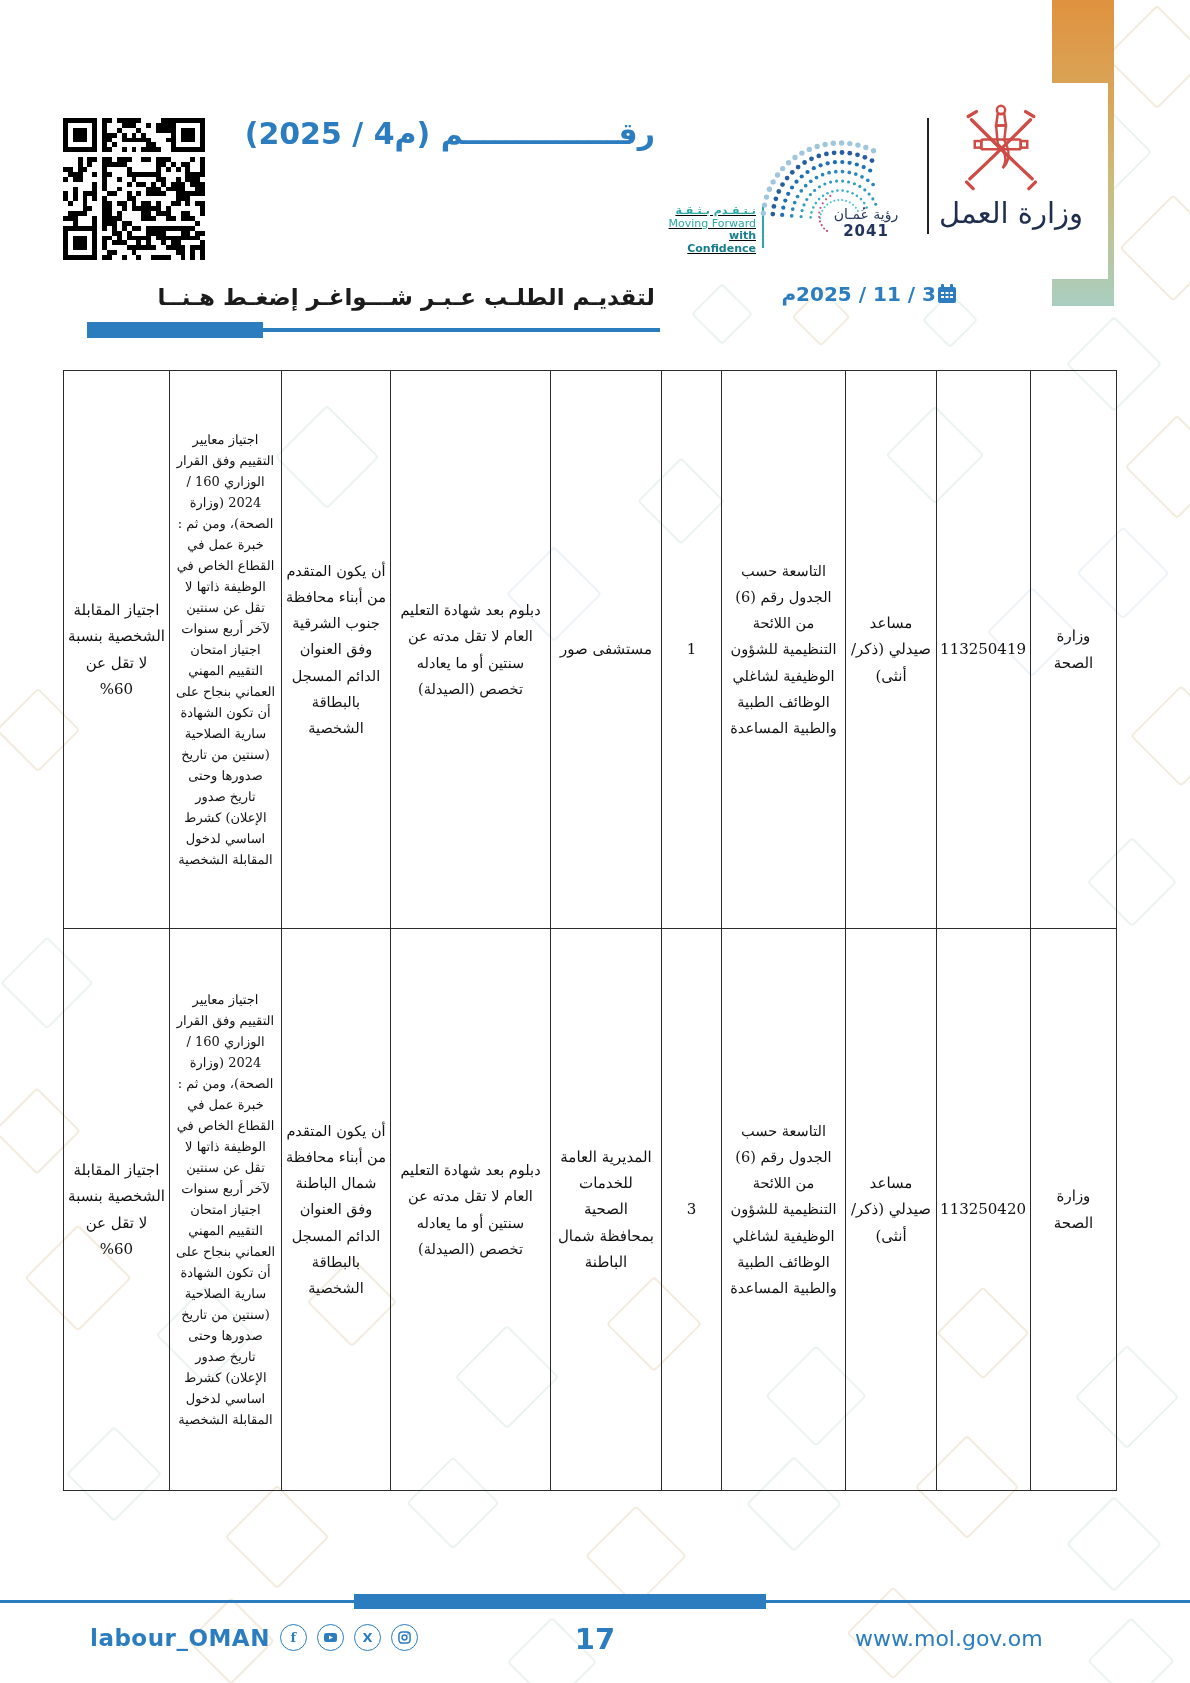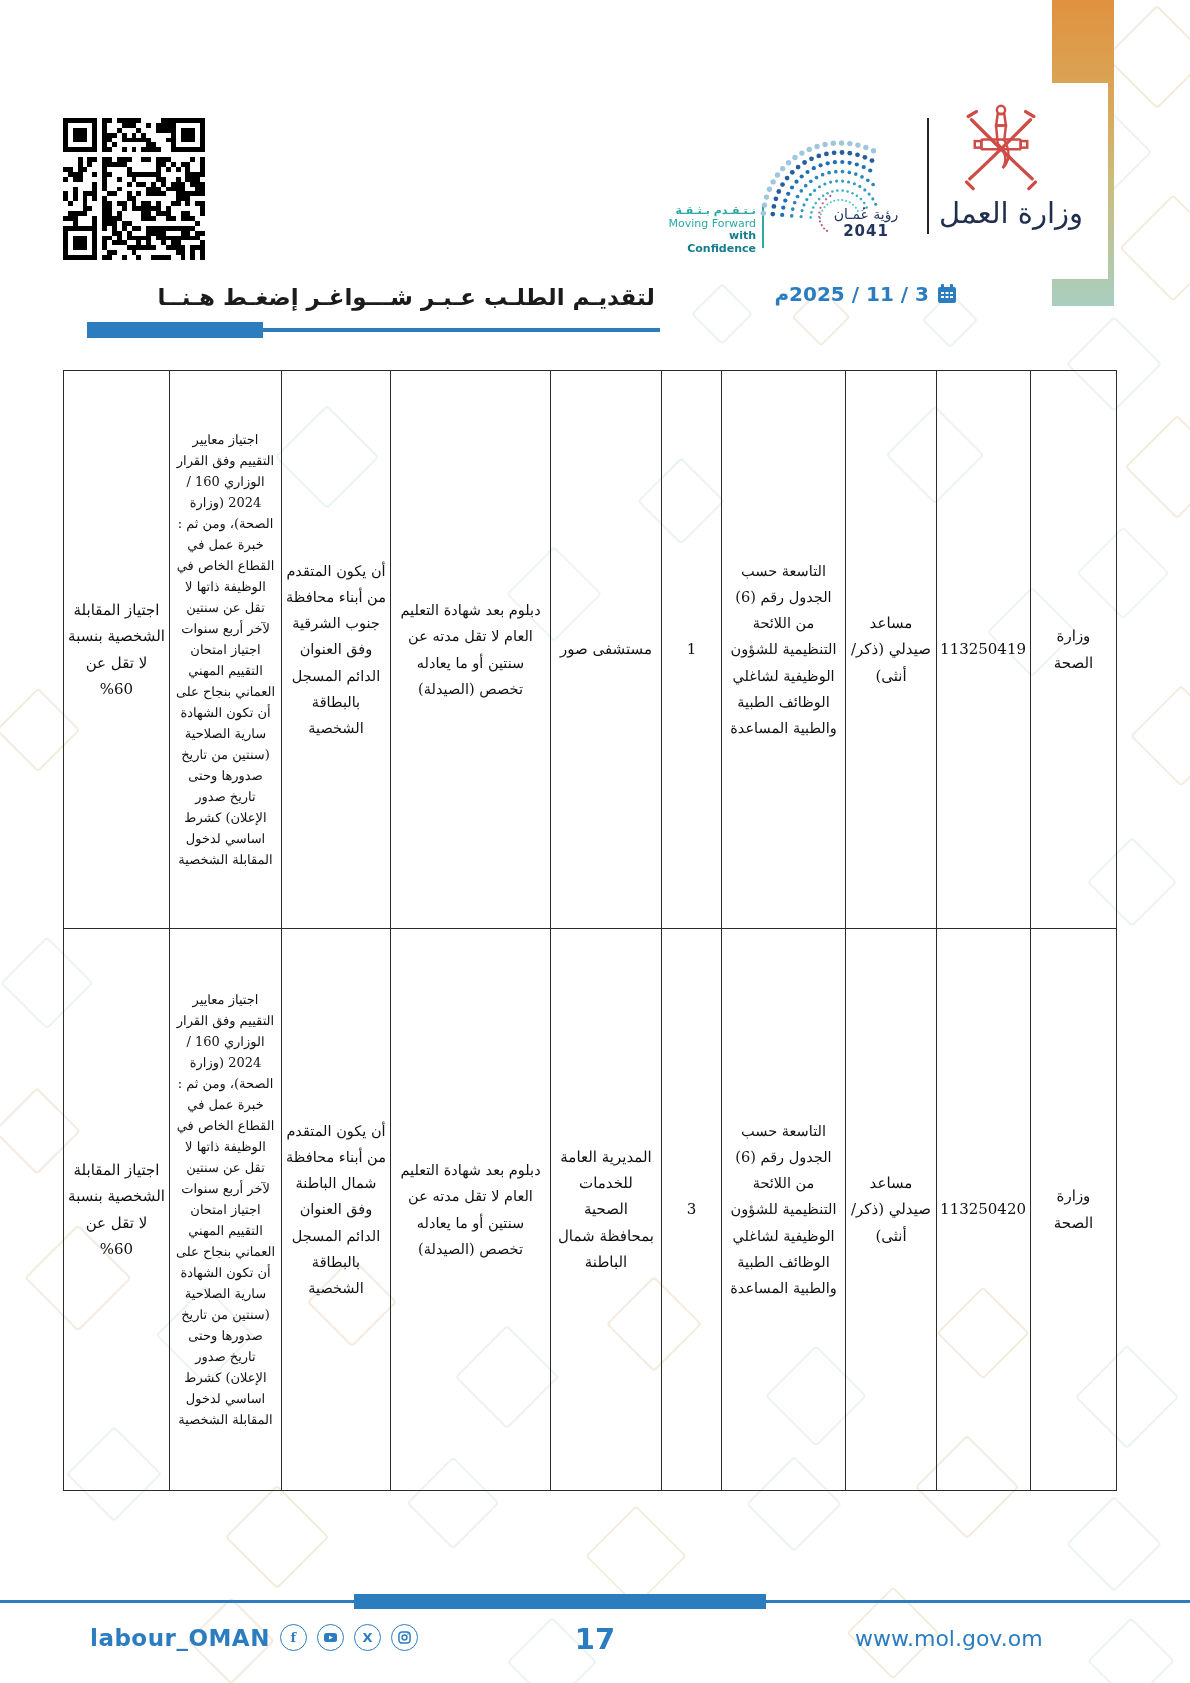--- a/index.html
+++ b/index.html
@@ -21,35 +21,35 @@
   #qr-wrap{position:absolute;left:63px;top:118px;width:142px;height:142px;z-index:3;}
   #qr-wrap svg{width:142px;height:142px;}
   #title-block{position:absolute;left:170px;top:100px;width:485px;z-index:3;direction:rtl;text-align:right;}
   #main-title{font-size:47px;font-weight:bold;color:#da3a3e;letter-spacing:0;line-height:1.3;}
   #number-line{font-size:30px;font-weight:bold;color:#2b7dc0;margin-top:16px;}
   #apply-line{position:absolute;left:85px;top:284px;width:570px;z-index:3;direction:rtl;text-align:right;
     font-size:23px;font-weight:bold;color:#1b1b1b;cursor:pointer;}
   #bar-thick{position:absolute;left:87px;top:322px;width:176px;height:16px;background:#2b7dc0;z-index:3;}
   #bar-thin{position:absolute;left:263px;top:328px;width:397px;height:4px;background:#2b7dc0;z-index:3;}
   
-  #vision-tags{position:absolute;left:668px;top:205px;width:88px;z-index:3;text-align:right;line-height:1.15;}
+  #vision-tags{position:absolute;left:668px;top:205px;width:88px;z-index:3;text-align:right;line-height:1.15;text-decoration:underline;}
   #vision-tag-ar{color:#2aa9a4;font-size:11px;font-weight:bold;}
   #vision-tag-en1{color:#2aa9a4;font-size:11px;}
   #vision-tag-en2{color:#157d8c;font-size:11px;font-weight:bold;}
   #vision-rule{position:absolute;left:762px;top:206px;width:2px;height:42px;background:#2aa9a4;z-index:3;}
   #vision-swirl{position:absolute;left:748px;top:128px;z-index:3;}
   #vision-name{position:absolute;left:820px;top:206px;width:92px;z-index:4;direction:rtl;text-align:center;color:#23355c;}
   #vision-name .vn1{font-size:14px;font-weight:normal;}
   #vision-name .vn2{font-size:15px;font-weight:bold;letter-spacing:1px;}
   #logo-divider{position:absolute;left:927px;top:118px;width:2px;height:116px;background:#222;z-index:3;}
   #emblem{position:absolute;left:960px;top:98px;z-index:3;}
   #ministry-name{position:absolute;left:938px;top:196px;width:146px;z-index:3;direction:rtl;text-align:center;
     font-family:"DejaVu Serif","Liberation Serif",serif;font-size:29px;font-weight:normal;color:#1f2d4e;}
   #date-row{position:absolute;left:700px;top:282px;width:258px;z-index:3;direction:rtl;
-    display:flex;align-items:center;justify-content:flex-start;gap:7px;
+    display:flex;align-items:center;justify-content:flex-start;
     color:#2b7dc0;font-size:20px;font-weight:bold;}
   
   #vacancy-table{
     position:absolute;left:63px;top:370px;width:1053px;z-index:2;
     border-collapse:collapse;table-layout:fixed;direction:rtl;
     font-family:"DejaVu Serif","Liberation Serif",serif;color:#111;
   }
   #vacancy-table td{
     border:1.4px solid #2b2b2b;text-align:center;vertical-align:middle;
     font-size:15px;line-height:1.75;padding:3px 4px;word-break:normal;background:transparent;
@@ -539,20 +539,21 @@
       <rect x="19" y="28" width="1" height="1" fill="#000"></rect>
       <rect x="20" y="28" width="1" height="1" fill="#000"></rect>
       <rect x="21" y="28" width="1" height="1" fill="#000"></rect>
       <rect x="24" y="28" width="1" height="1" fill="#000"></rect>
       <rect x="26" y="28" width="1" height="1" fill="#000"></rect>
       <rect x="28" y="28" width="1" height="1" fill="#000"></rect>
     </svg>
 </div>
 
 <div id="title-block">
+  <div id="number-line">رقـــــــــــــــم (م4 / 2025)</div>
 </div>
 <div id="apply-line">لتقديـم الطلـب عـبـر شـــواغـر إضغـط هـنــا</div>
 <div id="bar-thick"></div>
 <div id="bar-thin"></div>
 
 <div id="vision-tags">
   <div id="vision-tag-ar">نـتـقـدم بـثـقـة</div>
   <div id="vision-tag-en1">Moving Forward</div>
   <div id="vision-tag-en2">with Confidence</div>
 </div>

